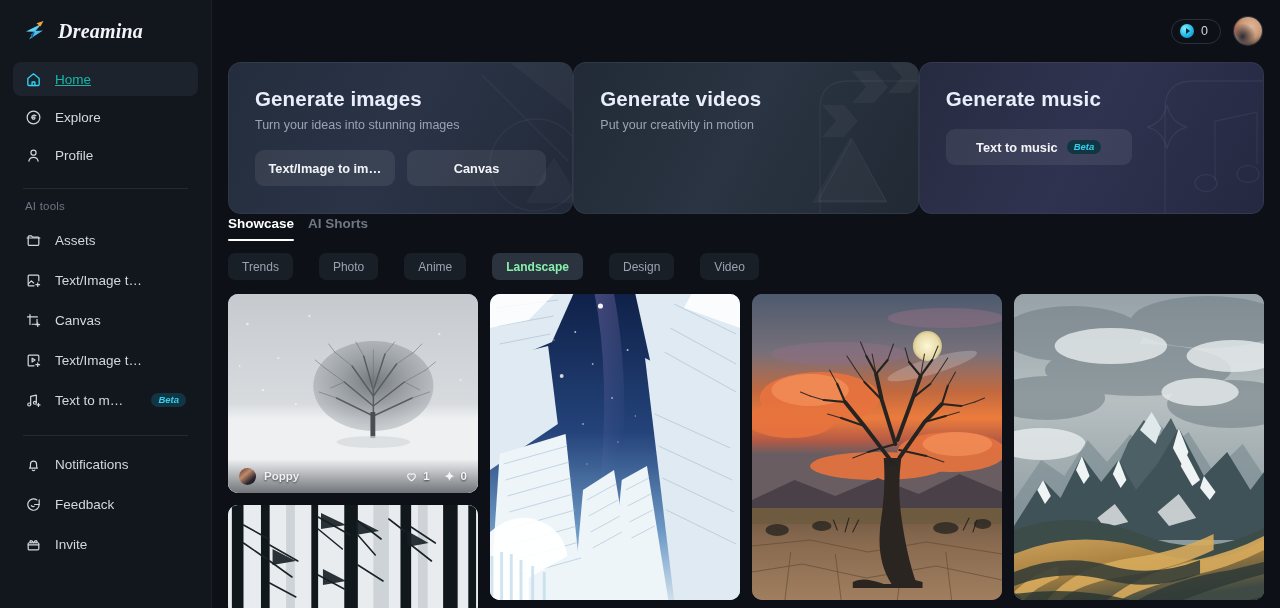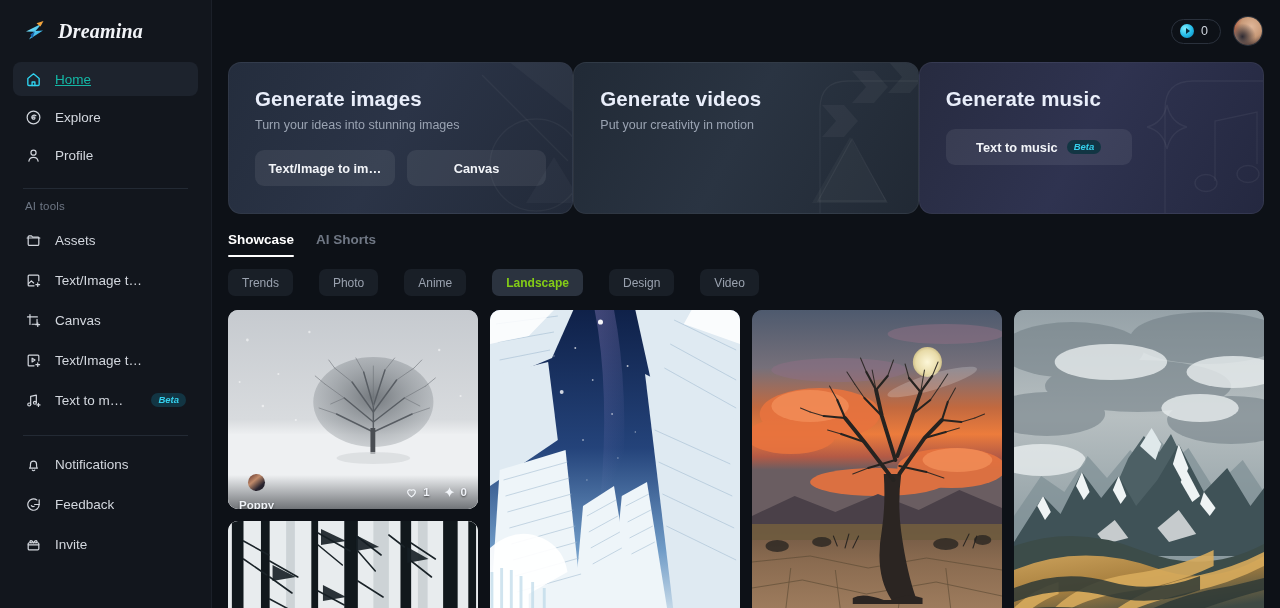--- a/index.html
+++ b/index.html
@@ -125,39 +125,39 @@
     white-space: nowrap;
   }
   .hero-btn.wide { flex: 1; }
   .hero-btn .beta-pill { margin-left: 9px; }
 
   
   .deco { position: absolute; inset: 0; z-index: 1; pointer-events: none; overflow: hidden; }
   .deco svg { position: absolute; right: -14px; top: -10px; }
 
   
-  .tabs { display: flex; gap: 22px; margin-top: 18px; padding-left: 0; }
+  .tabs { display: flex; gap: 14px; margin-top: 2px; padding-left: 0; }
   .tab {
     font-size: 13.5px; font-weight: 700; color: #6f7784;
     padding-bottom: 10px; cursor: pointer; position: relative;
   }
   .tab.active { color: #ffffff; }
   .tab.active::after {
     content: ""; position: absolute; left: 0; right: 0; bottom: 0;
     height: 2px; background: #ffffff; border-radius: 2px;
   }
 
   .chips { display: flex; gap: 26px; margin-top: 12px; }
   .chip {
     height: 27px; padding: 0 14px; border-radius: 7px;
     background: #191f27; color: #9aa2af;
     font-size: 12px; font-weight: 500;
     display: flex; align-items: center; cursor: pointer;
   }
-  .chip.active { background: #2b333f; color: #84cc16; font-weight: 700; }
+  .chip.active { background: #2b333f; color: #86efac; font-weight: 700; }
 
   
   .gallery {
     display: flex; gap: 12px; margin-top: 14px;
     height: 320px; overflow: hidden;
   }
   .col { flex: 1; display: flex; flex-direction: column; gap: 12px; }
   .card {
     position: relative; border-radius: 10px; overflow: hidden;
     cursor: pointer; flex: none;
@@ -168,21 +168,21 @@
   .card.partial { height: 110px; }
 
   .card-art { position: absolute; inset: 0; }
   .card-foot {
     position: absolute; left: 0; right: 0; bottom: 0; height: 34px;
     display: flex; align-items: center; justify-content: space-between;
     padding: 0 11px;
     background: linear-gradient(to top, rgba(10,14,20,0.55), rgba(10,14,20,0));
     z-index: 3;
   }
-  .foot-left { display: flex; align-items: center; gap: 8px; flex-direction: column; }
+  .foot-left { display: flex; align-items: center; gap: 8px; }
   .foot-avatar {
     width: 17px; height: 17px; border-radius: 50%; flex: 0 0 17px;
     background: linear-gradient(140deg,#5b2f2a 0%,#c08a6a 38%,#2a2530 72%,#181820 100%);
   }
   .foot-name { font-size: 11.5px; font-weight: 700; color: #eef1f6; text-shadow: 0 1px 2px rgba(0,0,0,.6); }
   .foot-right { display: flex; align-items: center; gap: 13px; }
   .stat { display: flex; align-items: center; gap: 5px; color: #f0f3f8; font-size: 11.5px; font-weight: 700;
           text-shadow: 0 1px 2px rgba(0,0,0,.6); }
   .stat svg { display: block; }
 

